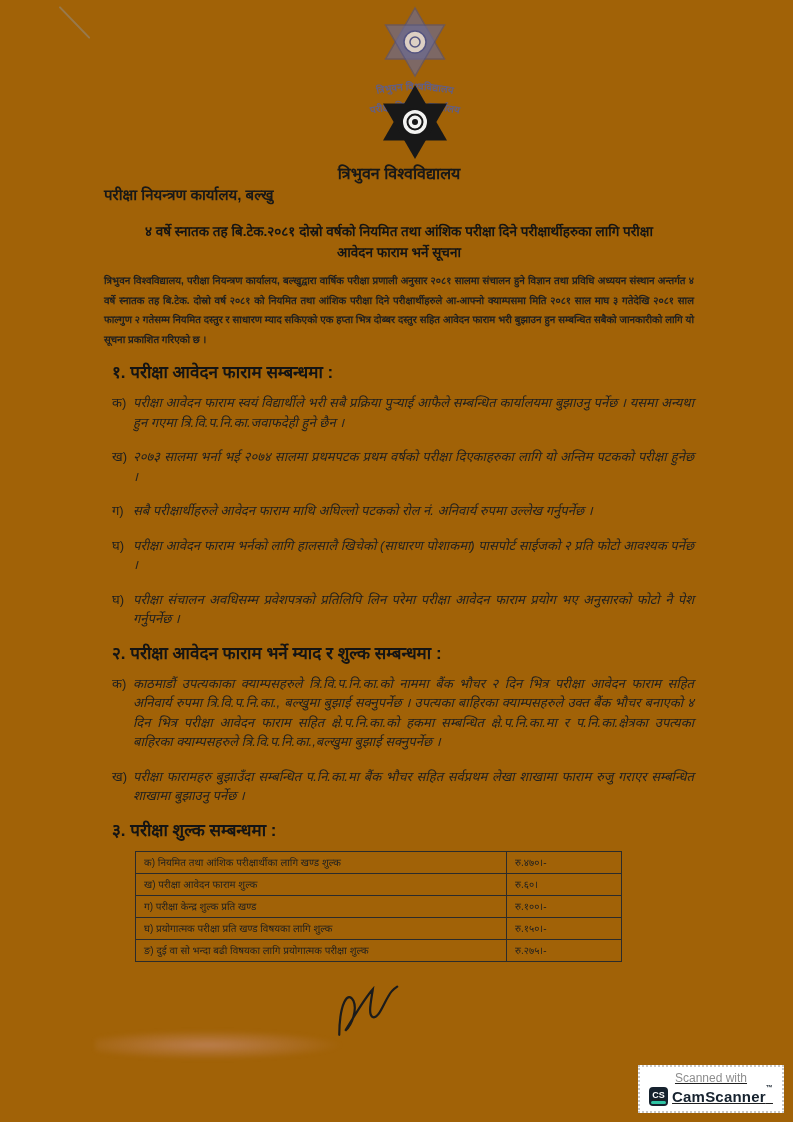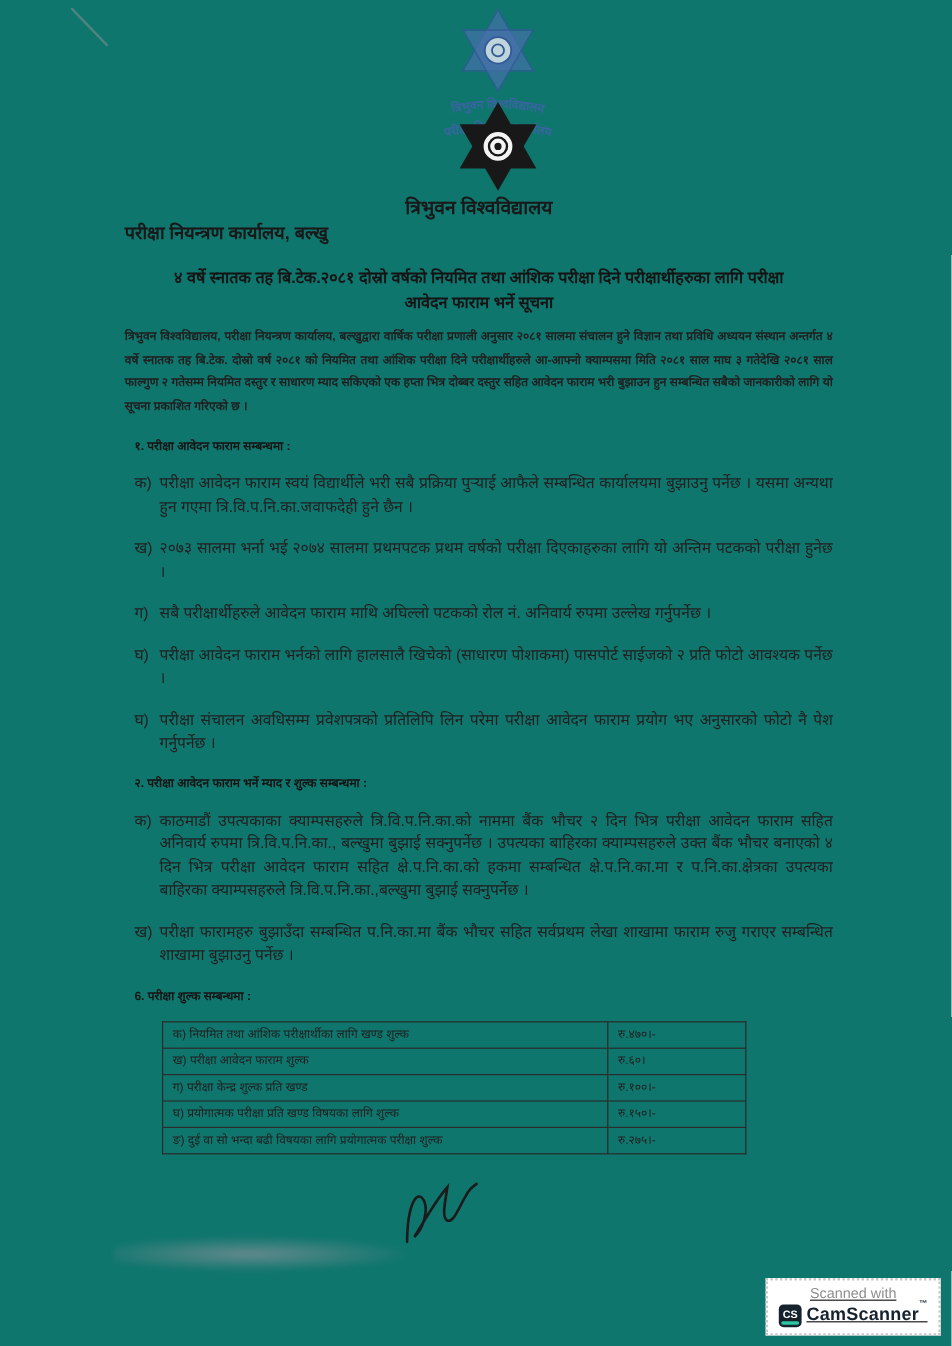--- a/index.html
+++ b/index.html
@@ -1,18 +1,18 @@
 <!DOCTYPE html>
 <html><head>
 <meta charset="utf-8">
 <style>
   html,body { margin:0; padding:0; background:#ffffff; }
   .page {
     position:relative; width:793px; height:1122px; margin:0 auto;
-    background:#0f766e; overflow:hidden;
+    background:#a16207; overflow:hidden;
     font-family:"Liberation Sans","DejaVu Sans",sans-serif;
     color:#1f1f1f;
   }
   
   .fold-mark {
     position:absolute; left:60px; top:6px; width:44px; height:2px;
     background:#8f8f8f; opacity:.5; transform:rotate(46deg); transform-origin:left top;
     border-radius:2px;
   }
   .ink-smudge {
@@ -21,37 +21,37 @@
     filter:blur(2px);
   }
   
   .logo-wrap { position:absolute; left:295px; top:2px; width:240px; height:168px; }
   
   .content { position:absolute; left:104px; top:164px; width:590px; }
   .uni-title { text-align:center; font-weight:bold; font-size:16px; line-height:19px; margin:0 0 2px; color:#181818; }
   .office-title { text-align:left; font-weight:bold; font-size:15px; line-height:19px; margin:0 0 17px; color:#181818; }
   .notice-heading { text-align:center; font-weight:bold; font-size:13.5px; line-height:21px; margin:0 0 8px; color:#141414; }
   .intro { text-align:justify; font-size:10px; line-height:19.5px; margin:0 0 14px;font-weight:bold; }
-  .section-heading { font-weight:bold; font-size:10px; line-height:19px; margin:0 0 11px; padding-left:8px; color:#141414; }
+  .section-heading { font-weight:bold; font-size:17px; line-height:19px; margin:0 0 11px; padding-left:8px; color:#141414; }
   .item { display:flex; font-size:13px; line-height:19.5px; margin:0 0 15px; }
   .item-label { flex:0 0 21px; padding-left:8px; }
-  .item-text { flex:1; text-align:justify; }
+  .item-text { flex:1; text-align:justify;font-style:italic; }
   .fee-table { border-collapse:collapse; margin-left:31px; width:487px; font-size:10px; }
   .fee-table td { border:1.4px solid #2b2b2b; padding:1px 8px; line-height:17px; height:19px; }
   .fee-table td.amount { width:98px; }
   
   .signature { position:absolute; left:318px; top:975px; width:110px; height:62px; }
   
   .cam-badge {
     position:absolute; left:638px; top:1065px; width:146px; height:48px;
     border:2px dotted #c8c8c8; background:#ffffff; box-sizing:border-box;
     display:flex; flex-direction:column; align-items:center; justify-content:center; gap:2px;text-decoration:underline;
   }
   .scanned-with { color:#8e8e8e; font-size:12px; line-height:13px; }
-  .brand-row { display:flex; gap:4px; }
+  .brand-row { display:flex; align-items:center; gap:4px; }
   .cs-icon {
     width:19px; height:19px; background:#16222e; border-radius:4px; position:relative;
     color:#fff; font-weight:bold; font-size:9px;
     display:flex; align-items:center; justify-content:center; padding-bottom:3px; box-sizing:border-box;
   }
   .cs-icon::after {
     content:""; position:absolute; left:2px; right:2px; bottom:2px; height:3px;
     background:#2fc4a4; border-radius:1.5px;
   }
   .brand-name { color:#16222e; font-weight:bold; font-size:15px; letter-spacing:.2px; }
@@ -135,21 +135,21 @@
     <div class="section-heading">२. परीक्षा आवेदन फाराम भर्ने म्याद र शुल्क सम्बन्धमा :</div>
     <div class="item">
       <span class="item-label">क)</span>
       <span class="item-text">काठमाडौं उपत्यकाका क्याम्पसहरुले त्रि.वि.प.नि.का.को नाममा बैंक भौचर २ दिन भित्र परीक्षा आवेदन फाराम सहित अनिवार्य रुपमा त्रि.वि.प.नि.का., बल्खुमा बुझाई सक्नुपर्नेछ । उपत्यका बाहिरका क्याम्पसहरुले उक्त बैंक भौचर बनाएको ४ दिन भित्र परीक्षा आवेदन फाराम सहित क्षे.प.नि.का.को हकमा सम्बन्धित क्षे.प.नि.का.मा र प.नि.का.क्षेत्रका उपत्यका बाहिरका क्याम्पसहरुले त्रि.वि.प.नि.का.,बल्खुमा बुझाई सक्नुपर्नेछ ।</span>
     </div>
     <div class="item">
       <span class="item-label">ख)</span>
       <span class="item-text">परीक्षा फारामहरु बुझाउँदा सम्बन्धित प.नि.का.मा बैंक भौचर सहित सर्वप्रथम लेखा शाखामा फाराम रुजु गराएर सम्बन्धित शाखामा बुझाउनु पर्नेछ ।</span>
     </div>
 
-    <div class="section-heading">6. परीक्षा शुल्क सम्बन्धमा :</div>
+    <div class="section-heading">३. परीक्षा शुल्क सम्बन्धमा :</div>
 
     <table class="fee-table">
       <tbody>
         <tr>
           <td>क) नियमित तथा आंशिक परीक्षार्थीका लागि खण्ड शुल्क</td>
           <td class="amount">रु.४७०।-</td>
         </tr>
         <tr>
           <td>ख) परीक्षा आवेदन फाराम शुल्क</td>
           <td class="amount">रु.६०।</td>

